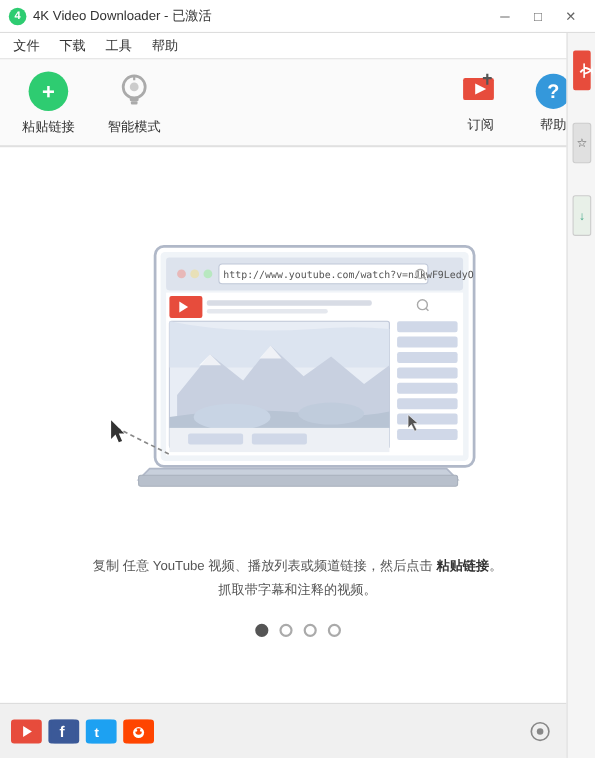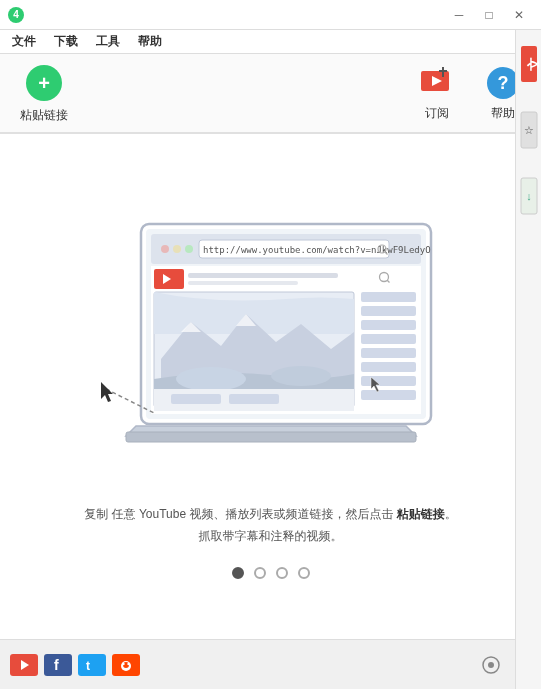--- a/index.html
+++ b/index.html
@@ -70,21 +70,20 @@
       font-size: 12px;
       color: #333;
       gap: 2px;
     }
     .menu-item {
       padding: 2px 8px;
       cursor: pointer;
       height: 100%;
       display: flex;
       align-items: center;
-      font-weight: bold;
     }
 
     
     .toolbar {
       background: #fafafa;
       height: 80px;
       border-bottom: 2px solid #e0e0e0;
       display: flex;
       align-items: center;
       padding: 0 10px;
@@ -240,20 +239,21 @@
       cursor: pointer;
       margin-top: 4px;
     }
   </style>
 </head>
 <body>
 
 <div class="title-bar">
   <div class="title-bar-left">
     <div class="title-icon">4</div>
+    <span>4K Video Downloader - 已激活</span>
   </div>
   <div class="title-bar-controls">
     <button class="title-btn">─</button>
     <button class="title-btn">□</button>
     <button class="title-btn close">✕</button>
   </div>
 </div>
 
 <div class="menu-bar">
   <div class="menu-item">文件</div>
@@ -267,20 +267,32 @@
   <div class="tool-btn">
     <div class="tool-btn-icon">
       <svg width="40" height="40" viewBox="0 0 40 40">
         <circle cx="20" cy="20" r="18" fill="#2ecc71"></circle>
         <text x="20" y="27" text-anchor="middle" font-size="20" fill="white" font-weight="bold">+</text>
       </svg>
     </div>
     <span class="tool-btn-label">粘贴链接</span>
   </div>
 
+  <div class="tool-btn">
+    <div class="tool-btn-icon">
+      <svg width="40" height="40" viewBox="0 0 40 40">
+        <circle cx="20" cy="16" r="10" fill="none" stroke="#aaa" stroke-width="2.5"></circle>
+        <rect x="16" y="26" width="8" height="3" rx="1" fill="#aaa"></rect>
+        <rect x="17" y="29" width="6" height="3" rx="1" fill="#aaa"></rect>
+        <line x1="20" y1="6" x2="20" y2="10" stroke="#aaa" stroke-width="2"></line>
+        <circle cx="20" cy="16" r="4" fill="#ccc"></circle>
+      </svg>
+    </div>
+    <span class="tool-btn-label">智能模式</span>
+  </div>
 
   <div class="toolbar-spacer"></div>
 
   <div class="tool-btn-right">
     <div class="tool-btn-right-icon">
       <svg width="36" height="36" viewBox="0 0 36 36">
         <rect x="2" y="6" width="28" height="20" rx="2" fill="#e74c3c"></rect>
         <polygon points="13,11 13,21 23,16" fill="white"></polygon>
         <line x1="24" y1="2" x2="24" y2="12" stroke="#555" stroke-width="2"></line>
         <line x1="20" y1="6" x2="28" y2="6" stroke="#555" stroke-width="2"></line>

